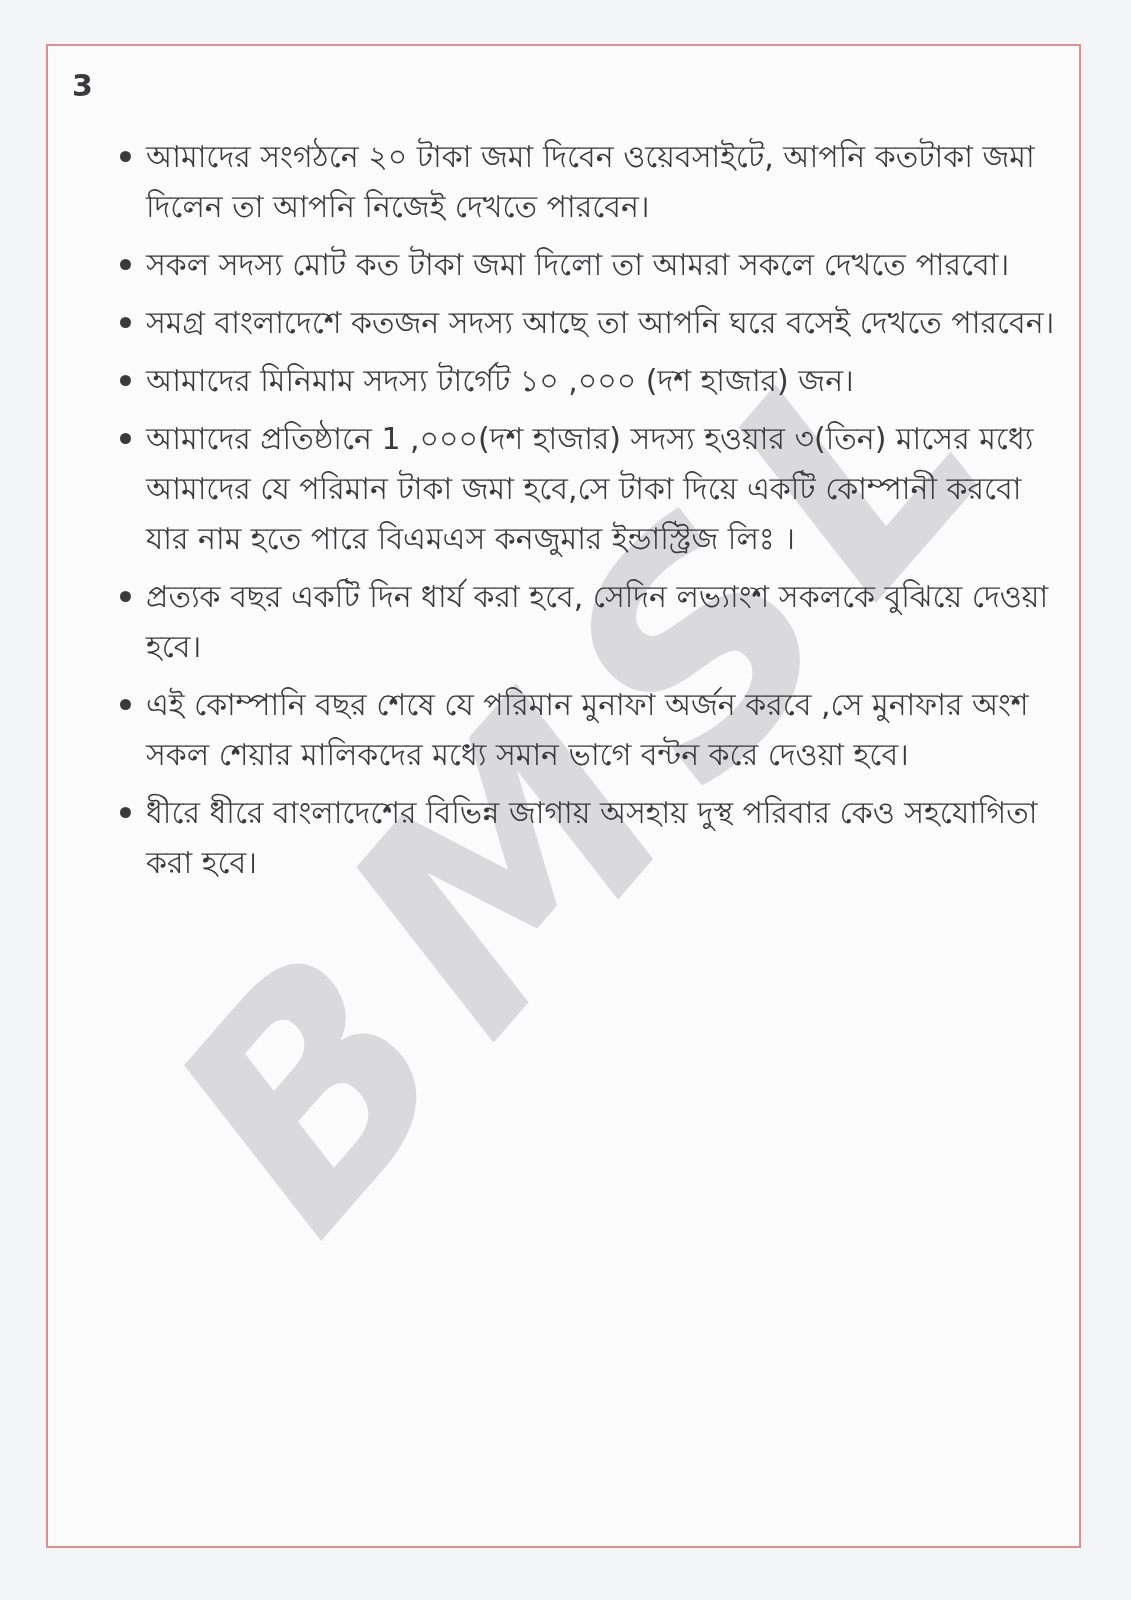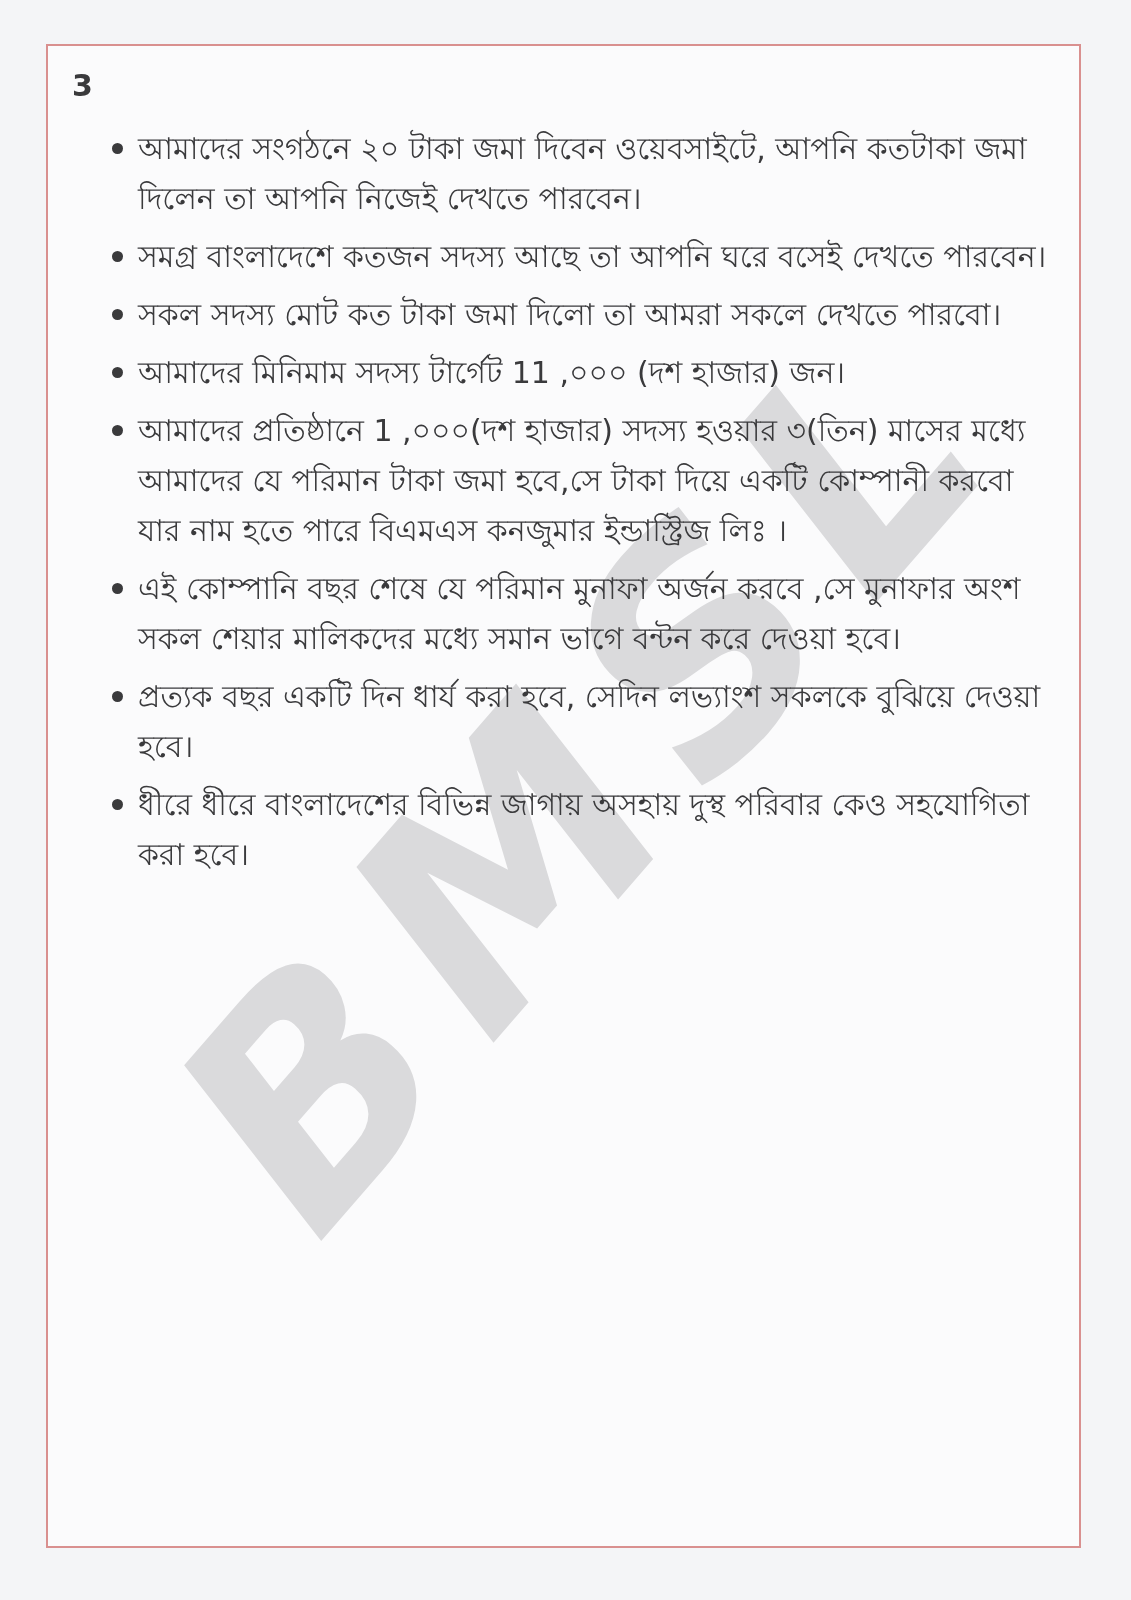--- a/index.html
+++ b/index.html
@@ -50,21 +50,21 @@
     font-size: 30px;
     font-weight: bold;
     color: #3a3a3c;
     z-index: 2;
   }
   ul.bullets {
     position: absolute;
     left: 62px;
     top: 78px;
     width: 945px;
-    margin: 0;
+    margin: 8px;
     padding: 0;
     list-style: none;
     z-index: 1;
   }
   ul.bullets li {
     position: relative;
     padding-left: 28px;
     font-size: 30px;
     line-height: 50px;
     color: #3a3a3c;
@@ -83,21 +83,21 @@
   }
 </style>
 </head>
 <body>
 
 <div class="page-frame">
   <div class="watermark">BMSL</div>
   <div class="page-number">3</div>
   <ul class="bullets">
     <li>আমাদের সংগঠনে ২০ টাকা জমা দিবেন ওয়েবসাইটে, আপনি কতটাকা জমা দিলেন তা আপনি নিজেই দেখতে পারবেন।</li>
+    <li>সকল সদস্য মোট কত টাকা জমা দিলো তা আমরা সকলে দেখতে পারবো।</li>
     <li>সমগ্র বাংলাদেশে কতজন সদস্য আছে তা আপনি ঘরে বসেই দেখতে পারবেন।</li>
-    <li>সকল সদস্য মোট কত টাকা জমা দিলো তা আমরা সকলে দেখতে পারবো।</li>
-    <li>আমাদের মিনিমাম সদস্য টার্গেট 11 ,০০০ (দশ হাজার) জন।</li>
+    <li>আমাদের মিনিমাম সদস্য টার্গেট ১০ ,০০০ (দশ হাজার) জন।</li>
     <li>আমাদের প্রতিষ্ঠানে 1 ,০০০(দশ হাজার) সদস্য হওয়ার ৩(তিন) মাসের মধ্যে আমাদের যে পরিমান টাকা জমা হবে,সে টাকা দিয়ে একটি কোম্পানী করবো যার নাম হতে পারে বিএমএস কনজুমার ইন্ডাস্ট্রিজ লিঃ  ।</li>
+    <li>প্রত্যক বছর একটি দিন ধার্য করা হবে, সেদিন লভ্যাংশ সকলকে বুঝিয়ে দেওয়া হবে।</li>
     <li>এই কোম্পানি বছর শেষে যে পরিমান মুনাফা অর্জন করবে ,সে মুনাফার অংশ সকল শেয়ার মালিকদের মধ্যে সমান ভাগে বন্টন করে দেওয়া হবে।</li>
-    <li>প্রত্যক বছর একটি দিন ধার্য করা হবে, সেদিন লভ্যাংশ সকলকে বুঝিয়ে দেওয়া হবে।</li>
     <li>ধীরে ধীরে বাংলাদেশের বিভিন্ন জাগায় অসহায় দুস্থ পরিবার কেও সহযোগিতা করা হবে।</li>
   </ul>
 </div>
 
 </body></html>

